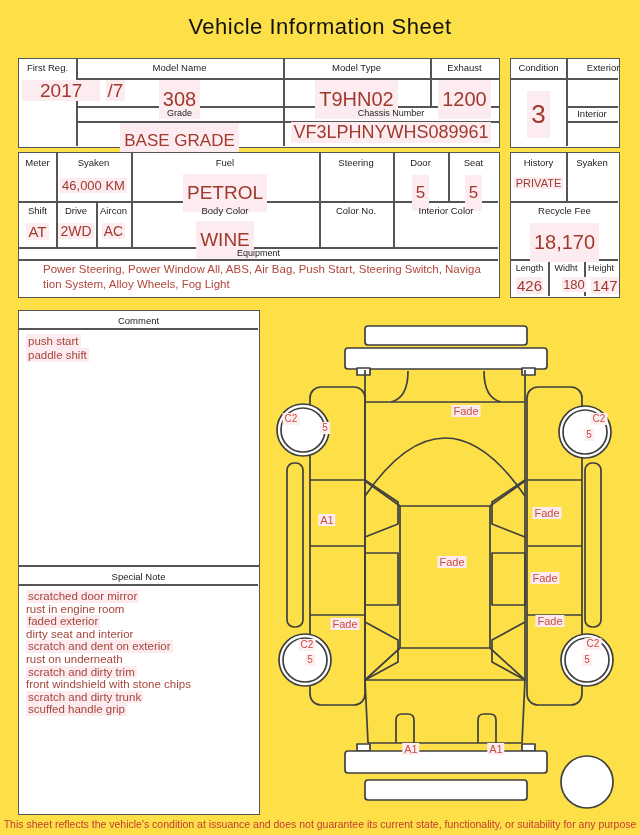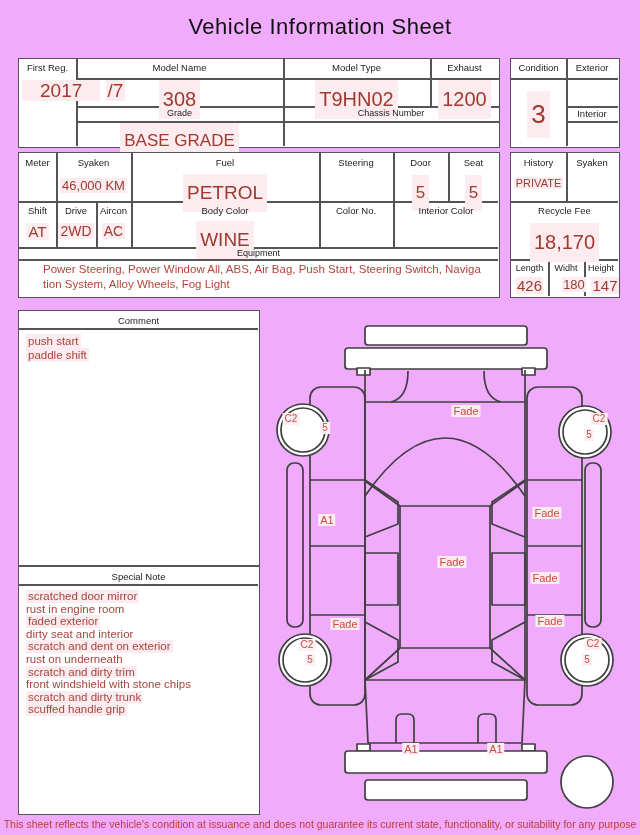--- a/index.html
+++ b/index.html
@@ -1,16 +1,16 @@
 <!DOCTYPE html>
 <html><head>
 <meta charset="utf-8">
 <style>
   html,body{margin:0;padding:0;background:#fff;}
-  .page{position:relative;width:640px;height:835px;background:#f0abfc;
+  .page{position:relative;width:640px;height:835px;background:#fde047;
         font-family:"Liberation Sans",sans-serif;overflow:hidden;}
   .title{position:absolute;left:0;right:0;top:14px;text-align:center;
          font-size:22px;font-weight:500;color:#111;letter-spacing:.5px;margin:0;}
   .box{position:absolute;border:1.5px solid #555;box-sizing:border-box;background:#fff;}
   .vline{position:absolute;width:1.5px;background:#555;}
   .hline{position:absolute;height:1.5px;background:#555;}
   .lab{position:absolute;font-size:9.5px;color:#1c1c1c;text-align:center;white-space:nowrap;}
   .val{position:absolute;color:#a03a2f;text-align:center;white-space:nowrap;}
   .pink{background:#fdecef;padding:8px 4px;display:inline-block;}
   .left{text-align:left;}
@@ -50,31 +50,32 @@
     <div class="lab" style="left:264px;top:3px;width:147px">Model Type</div>
     <div class="val" style="left:264px;top:21px;width:147px;font-size:20px"><span class="pink">T9HN02</span></div>
 
     <div class="lab" style="left:411px;top:3px;width:69px">Exhaust</div>
     <div class="val" style="left:411px;top:21px;width:69px;font-size:20px"><span class="pink">1200</span></div>
 
     <div class="lab" style="left:57px;top:49px;width:207px;font-size:9px">Grade</div>
     <div class="val" style="left:57px;top:64px;width:207px;font-size:17px"><span class="pink">BASE GRADE</span></div>
 
     <div class="lab" style="left:264px;top:49px;width:216px;font-size:9px">Chassis Number</div>
+    <div class="val" style="left:264px;top:63px;width:216px;font-size:18px"><span class="pink" style="padding:0 2px">VF3LPHNYWHS089961</span></div>
   </div>
 
   <div class="box" style="left:510px;top:58px;width:110px;height:90px">
     <div class="vline" style="left:55px;top:0;height:87px"></div>
     <div class="hline" style="left:0;top:19px;width:107px"></div>
     <div class="hline" style="left:55px;top:47px;width:52px"></div>
     <div class="hline" style="left:55px;top:62px;width:52px"></div>
 
     <div class="lab" style="left:0;top:3px;width:55px">Condition</div>
     <div class="val" style="left:0;top:32px;width:55px;font-size:26px"><span class="pink">3</span></div>
-    <div class="lab" style="left:44px;top:3px;width:74px">Exterior</div>
+    <div class="lab" style="left:55px;top:3px;width:74px">Exterior</div>
     <div class="val" style="left:55px;top:24px;width:52px;font-size:12px"></div>
     <div class="lab" style="left:55px;top:49px;width:52px">Interior</div>
     <div class="val" style="left:55px;top:66px;width:52px;font-size:12px"></div>
   </div>
 
   <div class="box" style="left:18px;top:152px;width:482px;height:146px">
     <div class="hline" style="left:0;top:48px;width:479px"></div>
     <div class="hline" style="left:0;top:94px;width:479px"></div>
     <div class="hline" style="left:0;top:106px;width:479px"></div>
     <div class="vline" style="left:37px;top:0;height:94px"></div>

